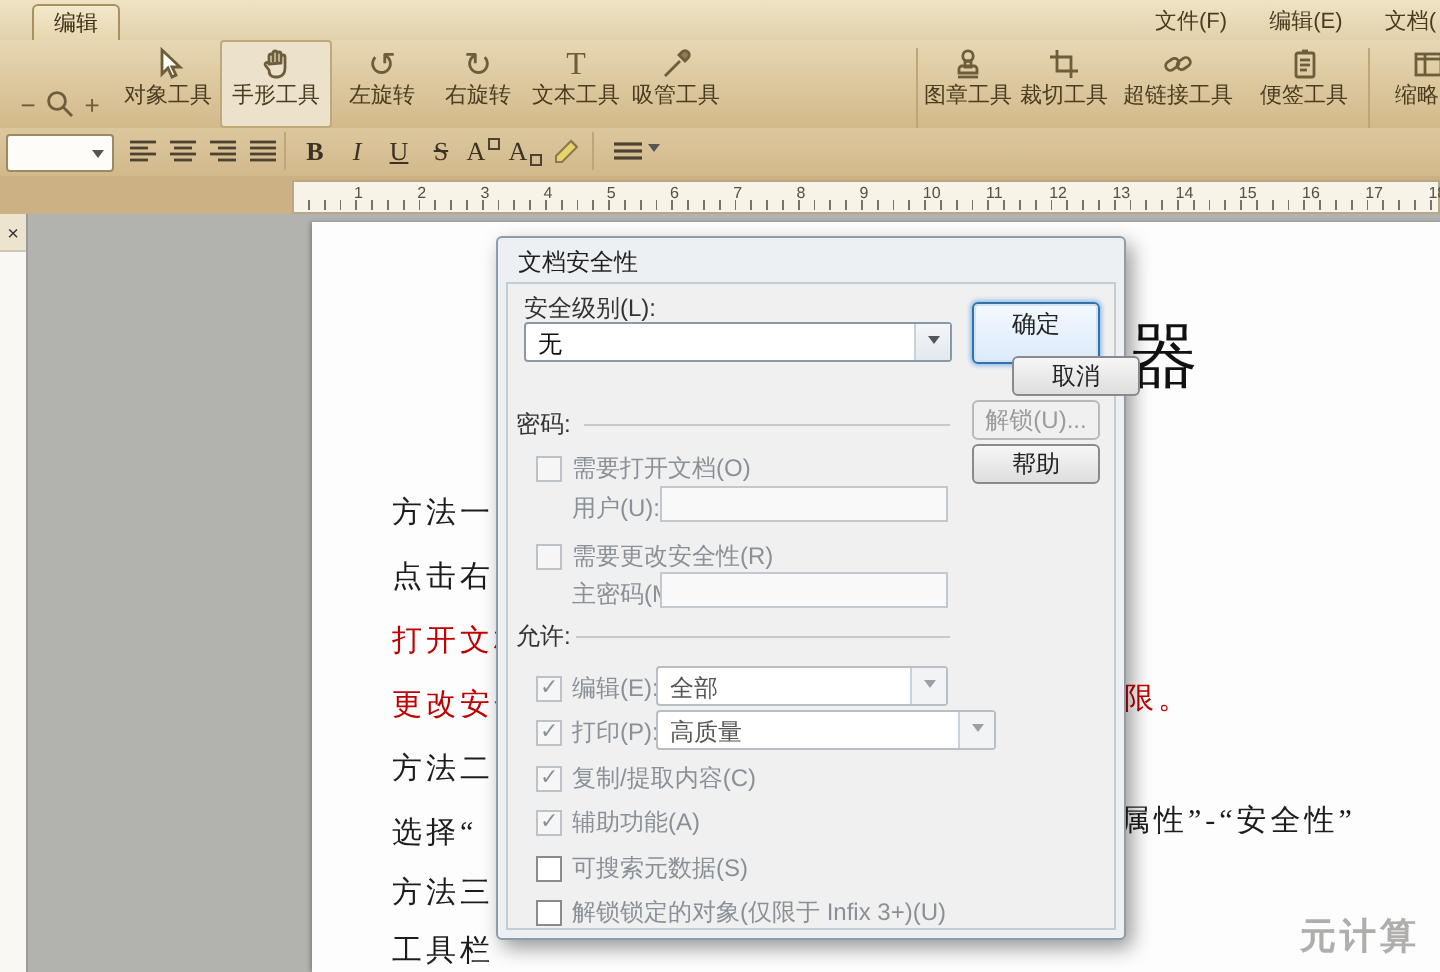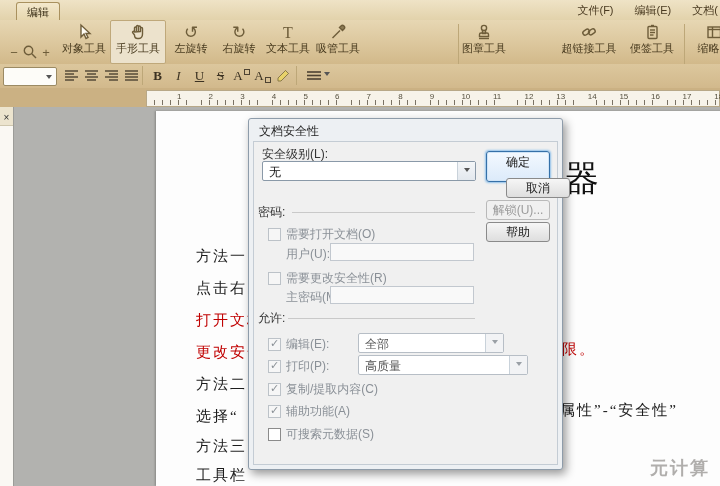--- a/index.html
+++ b/index.html
@@ -52,21 +52,21 @@
   #dlg{position:absolute;left:248px;top:118px;width:315px;height:352px;background:#edf0f3;
       border:1px solid #8e9caa;border-radius:3px;box-shadow:3px 4px 10px rgba(0,0,0,.4);box-sizing:border-box;}
   #dlg-title{position:absolute;left:10px;top:4px;font-size:12px;color:#1f1f1f;}
   #dlg-body{position:absolute;left:4px;right:4px;top:22px;bottom:4px;background:#f0f0f0;border:1px solid #c4ccd4;}
   .dlbl{position:absolute;font-size:12px;color:#333;}
   .dlbl.dim{color:#8a9097;}
   .sec-line{position:absolute;height:1px;background:#c9c9c9;}
   .combo{position:absolute;background:#fff;border:1px solid #8a99a8;border-radius:2px;font-size:12px;color:#111;box-sizing:border-box;}
   .combo .cval{position:absolute;left:6px;top:2px;white-space:nowrap;}
   .combo .cbtn{position:absolute;right:0;top:0;bottom:0;width:17px;border-left:1px solid #c9d2da;display:flex;align-items:center;justify-content:center;background:linear-gradient(#f4f6f8,#e3e8ee);}
-  .combo.dis{border-color:#b7bec6;color:#555;margin-left:30px;}
+  .combo.dis{border-color:#b7bec6;color:#555;}
   .combo.dis .cbtn{background:#f2f3f5;}
   .tb{position:absolute;background:#f9f9f9;border:1px solid #c2c8cf;box-sizing:border-box;}
   .wbtn{position:absolute;left:232px;width:64px;height:20px;background:linear-gradient(#f6f6f6,#dedede);
       border:1px solid #8a8a8a;border-radius:3px;font-size:12px;color:#222;text-align:center;line-height:18px;box-sizing:border-box;cursor:default;}
   .wbtn.focused{border:1px solid #3570a8;box-shadow:0 0 2px 1px #8fc0ea, inset 0 0 0 1px #cfe4f7;background:linear-gradient(#f3f9ff,#dceafa);}
   .wbtn.dis{border-color:#b9b9b9;color:#9b9b9b;background:#f0f0f0;}
   .cbrow{position:absolute;display:flex;align-items:center;gap:5px;font-size:12px;color:#8a9097;}
   .cb{width:13px;height:13px;background:#fff;border:1px solid #8b8b8b;box-sizing:border-box;position:relative;flex:none;}
   .cb.dis{border-color:#bcc2c8;background:#f6f6f6;}
   .cb.checked::after{content:"✓";position:absolute;left:1px;top:-2px;font-size:11px;color:#8a9096;}
@@ -154,20 +154,28 @@
       <div class="ric">
           <svg class="ic" width="18" height="18" viewBox="0 0 18 18">
             <circle cx="9" cy="5" r="2.6"></circle>
             <path d="M7.5 7.5 h3 v3 h-3 Z M4.5 13.5 v-2 a1.5 1.5 0 0 1 1.5-1.5 h6 a1.5 1.5 0 0 1 1.5 1.5 v2 Z"></path>
             <line x1="4" y1="15.5" x2="14" y2="15.5"></line>
           </svg>
         </div>
       <div class="rlabel">图章工具</div>
     </div>
 
+    <div class="rtool" style="left:509px;width:46px;">
+      <div class="ric">
+          <svg class="ic" width="18" height="18" viewBox="0 0 18 18">
+            <path d="M5.5 2 V12.5 H16 M2 5.5 H12.5 V16"></path>
+          </svg>
+        </div>
+      <div class="rlabel">裁切工具</div>
+    </div>
 
     <div class="rtool" style="left:558px;width:62px;">
       <div class="ric">
           <svg class="ic" width="18" height="18" viewBox="0 0 18 18">
             <rect x="2.5" y="7" width="7" height="4.5" rx="2.2" transform="rotate(-35 6 9)"></rect>
             <rect x="8.5" y="6.5" width="7" height="4.5" rx="2.2" transform="rotate(-35 12 9)"></rect>
           </svg>
         </div>
       <div class="rlabel">超链接工具</div>
     </div>
@@ -396,17 +404,21 @@
       <div class="cbrow" style="left:14px;top:261px;">
         <span class="cb dis checked"></span>
         <span class="dim">辅助功能(A)</span>
       </div>
 
       <div class="cbrow" style="left:14px;top:284px;">
         <span class="cb"></span>
         <span class="dim">可搜索元数据(S)</span>
       </div>
 
+      <div class="cbrow" style="left:14px;top:306px;">
+        <span class="cb"></span>
+        <span class="dim">解锁锁定的对象(仅限于 Infix 3+)(U)</span>
+      </div>
 
     </div>
   </div>
 
 </div>
 
 </body></html>

